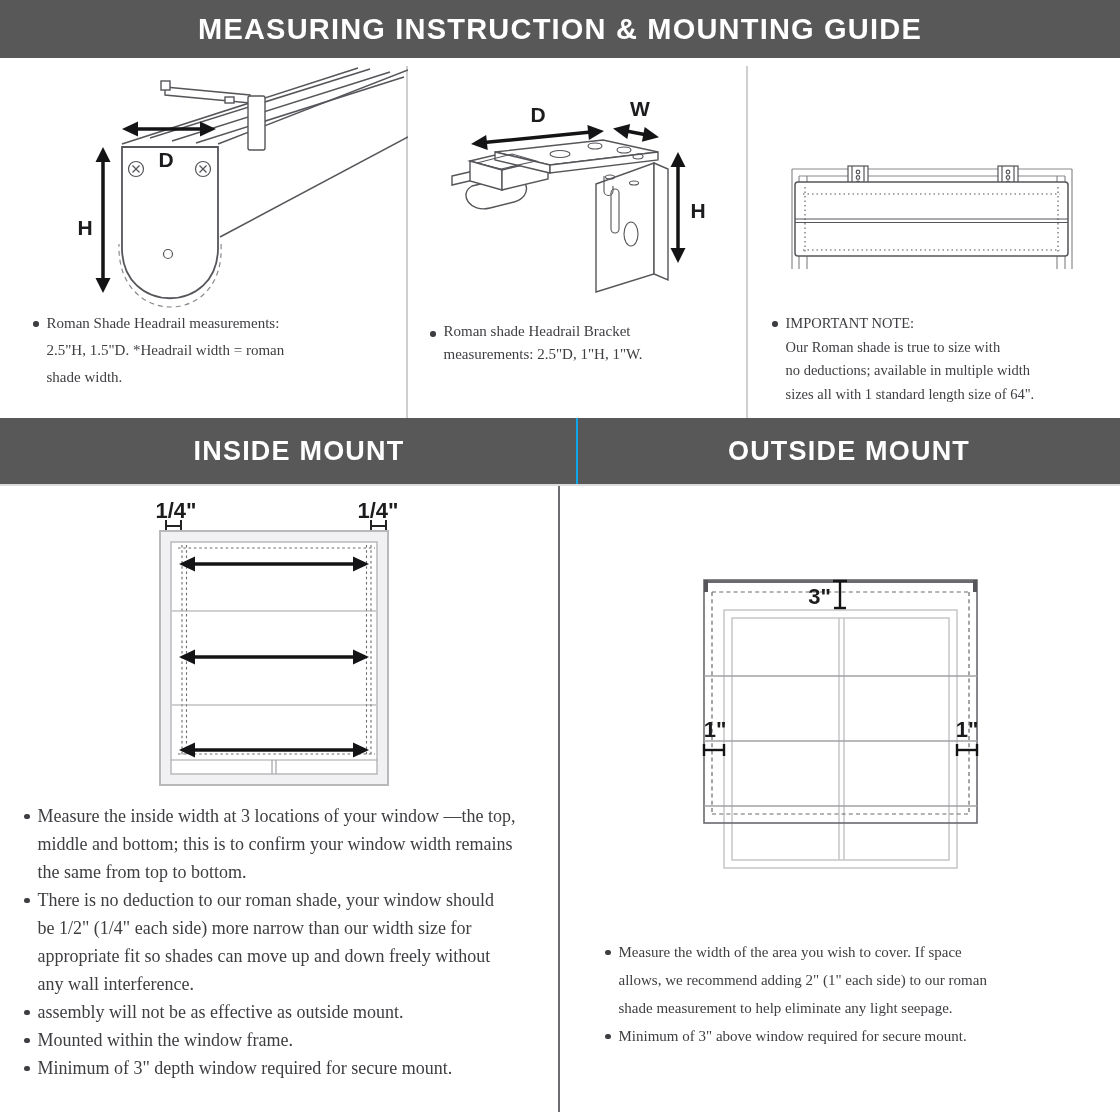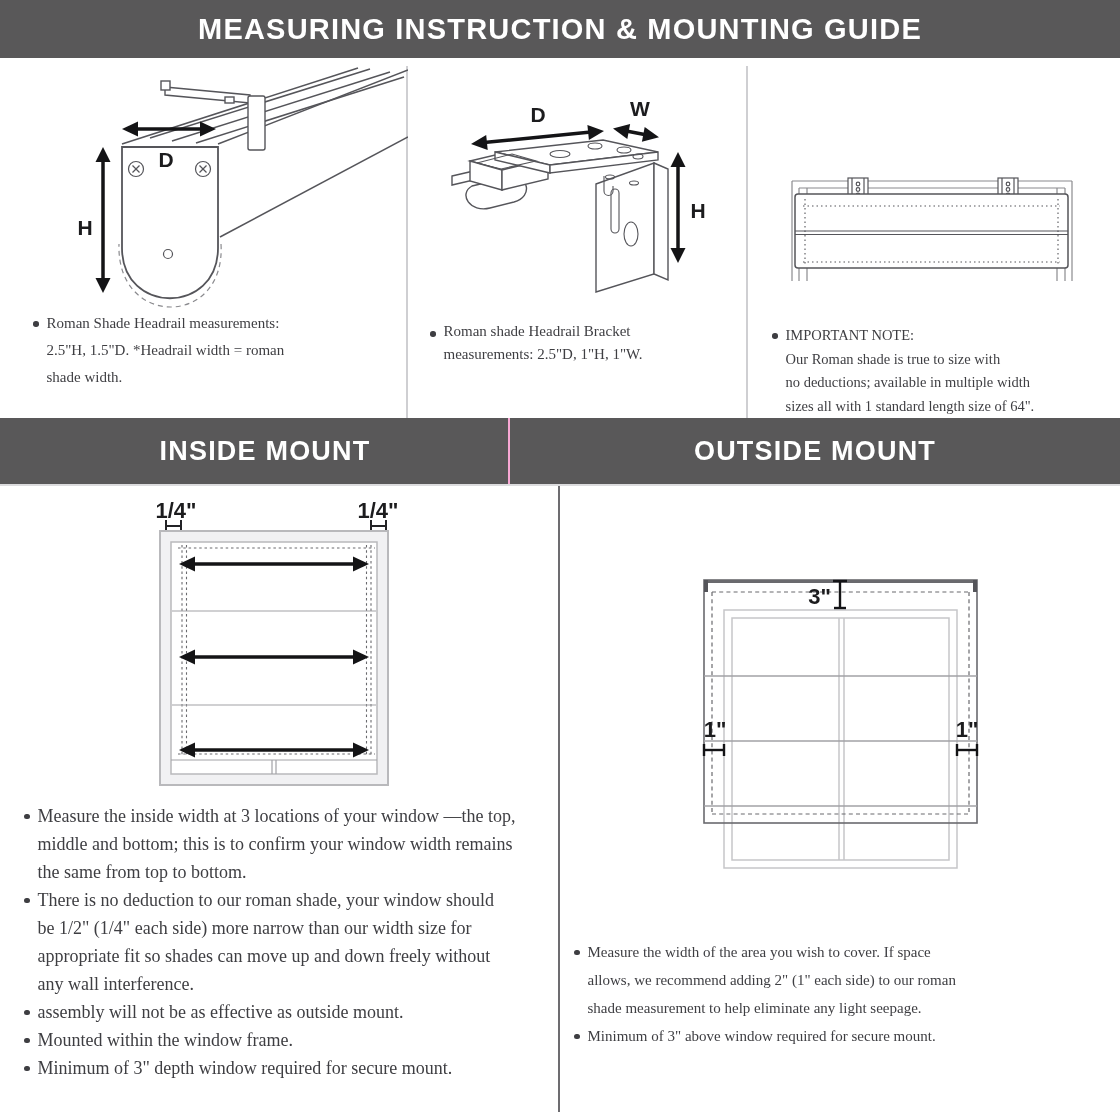--- a/index.html
+++ b/index.html
@@ -10,50 +10,50 @@
   }
   .titlebar {
     position:absolute; top:0; left:0; width:1120px; height:58px;
     background:#595859; color:#fff; display:flex; align-items:center; justify-content:center;
     font-size:29px; font-weight:bold; letter-spacing:1.2px;
   }
   .top-panels { position:absolute; top:66px; left:0; width:1120px; height:352px; display:flex; }
   .panel { position:relative; height:352px; }
   .panel-1 { width:408px; border-right:2px solid #cfcfd2; }
   .panel-2 { width:340px; border-right:2px solid #cfcfd2; }
-  .panel-3 { flex:1;margin-top:12px; }
+  .panel-3 { flex:1; }
   .panel svg { position:absolute; top:0; left:0; }
   .panel-3 svg { top:93px; }
 
   .section-bars {
     position:absolute; top:418px; left:0; width:1120px; height:68px; display:flex;
     border-bottom:2px solid #dcdcde;
   }
   .bar {
     background:#595859; color:#fff; display:flex; align-items:center; justify-content:center;
     font-size:27px; font-weight:bold; letter-spacing:1.2px; height:66px;
   }
-  .bar-left { width:510px; border-right:2px solid #f9a8d4;padding-left:22px; }
+  .bar-left { width:578px; border-right:2px solid #0ea5e9;padding-left:22px; }
   .bar-right { flex:1; }
 
   .bottom { position:absolute; top:486px; left:0; width:1120px; height:634px; }
   .col-inside { position:absolute; top:0; left:0; width:558px; height:634px; }
   .col-outside { position:absolute; top:0; left:560px; width:560px; height:634px; }
   .v-divider { position:absolute; top:0; left:558px; width:2px; height:626px; background:#6d6c70; }
 
   .bullet { display:flex;font-family:Liberation Serif, serif; }
   .dot { flex:none; width:5.5px; height:5.5px; border-radius:50%; background:#3e3e42; margin:11px 8px 0 0; }
   .blines > div { white-space:nowrap; }
 
   .p1-text { position:absolute; top:244px; left:33px; font-size:15px; line-height:27px; }
   .p2-text { position:absolute; top:254px; left:22px; font-size:15px; line-height:23px; }
   .p3-text { position:absolute; top:246px; left:24px; font-size:14.5px; line-height:23.5px; }
   .p3-text .dot { margin-top:9px; }
   .inside-text { position:absolute; top:316px; left:24px; font-size:18px; line-height:28px; }
-  .outside-text { position:absolute; top:452px; left:14px; font-size:15px; line-height:28px; }
+  .outside-text { position:absolute; top:452px; left:45px; font-size:15px; line-height:28px; }
   .inside-text .dot, .outside-text .dot { margin-top:11.5px; }
 
   svg text.dim { font-family:"Liberation Sans", sans-serif; font-weight:bold; fill:#1c1c1e; font-size:21px; }
   svg text.dim-sm { font-family:"Liberation Sans", sans-serif; font-weight:bold; fill:#1c1c1e; font-size:22px; }
 </style>
 </head>
 <body>
 
 <div class="titlebar">
   <span>MEASURING INSTRUCTION &amp; MOUNTING GUIDE</span>

